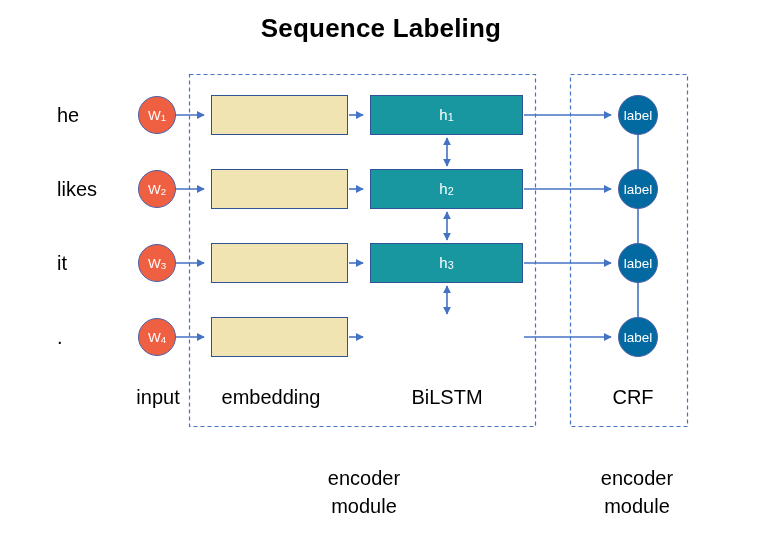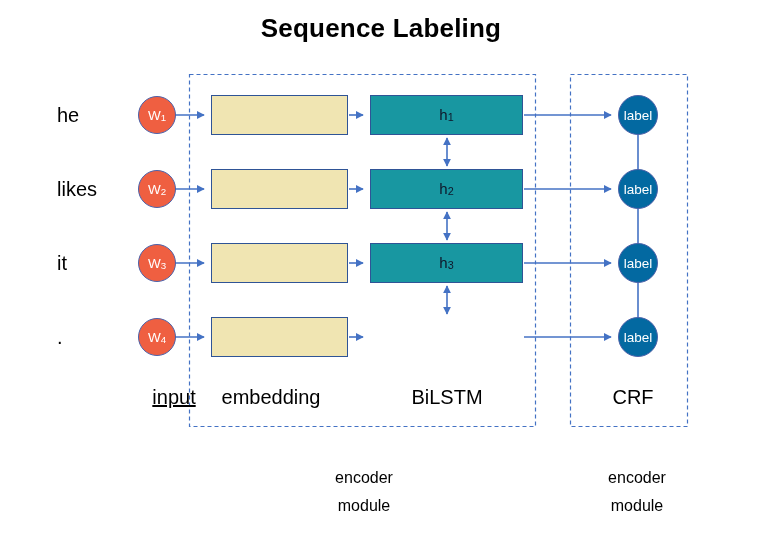--- a/index.html
+++ b/index.html
@@ -80,21 +80,21 @@
     background: #F0E5B2;
     border: 1.8px solid #2F5496;
   }
   .hbox {
     left: 370px;
     top: calc(var(--cy) - 20px);
     width: 153px;
     height: 40px;
     background: #1897A1;
     border: 1.8px solid #2F5496;
-    color: #0f172a;
+    color: #ffffff;
     font-size: 15px;
     display: flex;
     align-items: center;
     justify-content: center;
   }
   .lnode {
     left: 618px;
     top: calc(var(--cy) - 20px);
     width: 40px;
     height: 40px;
@@ -112,30 +112,30 @@
     vertical-align: -0.1em;
   }
   .layer-label {
     position: absolute;
     z-index: 1;
     top: 386px;
     transform: translateX(-50%);
     font-size: 20px;
     white-space: nowrap;
   }
-  .ll-input     { left: 174px; text-decoration: underline; }
+  .ll-input     { left: 158px; }
   .ll-embedding { left: 271px; }
   .ll-bilstm    { left: 447px; }
   .ll-crf       { left: 633px; }
   .module-label {
     position: absolute;
     z-index: 1;
     top: 464px;
     transform: translateX(-50%);
-    font-size: 16px;
+    font-size: 20px;
     line-height: 28px;
     text-align: center;
     white-space: nowrap;
   }
   .ml-encoder { left: 364px; }
   .ml-decoder { left: 637px; }
 </style>
 </head>
 <body>
 

